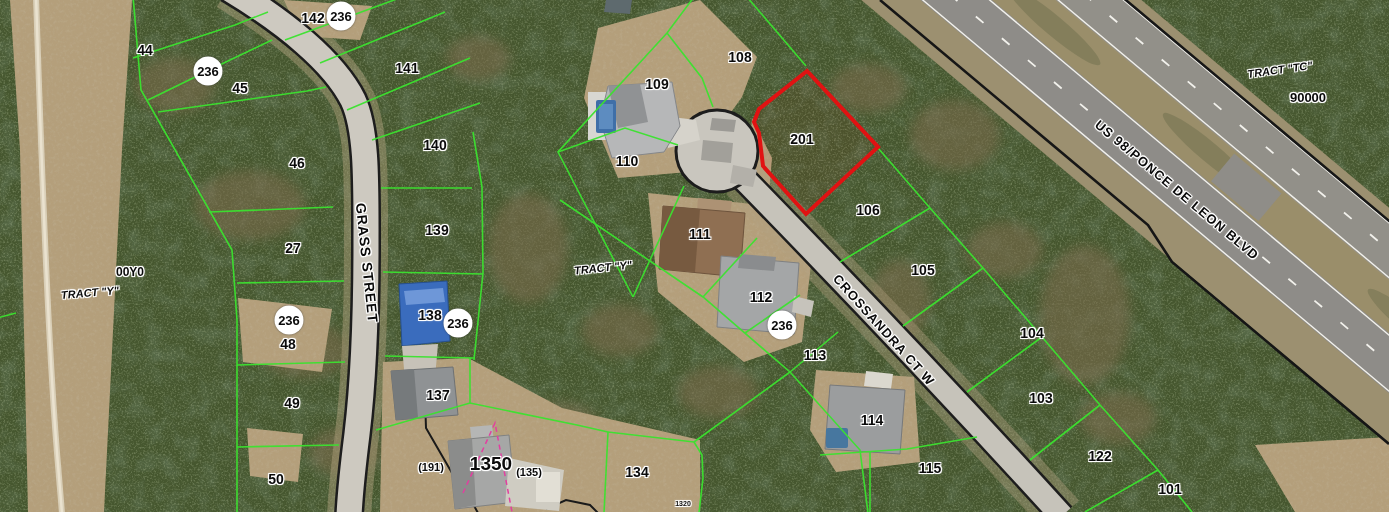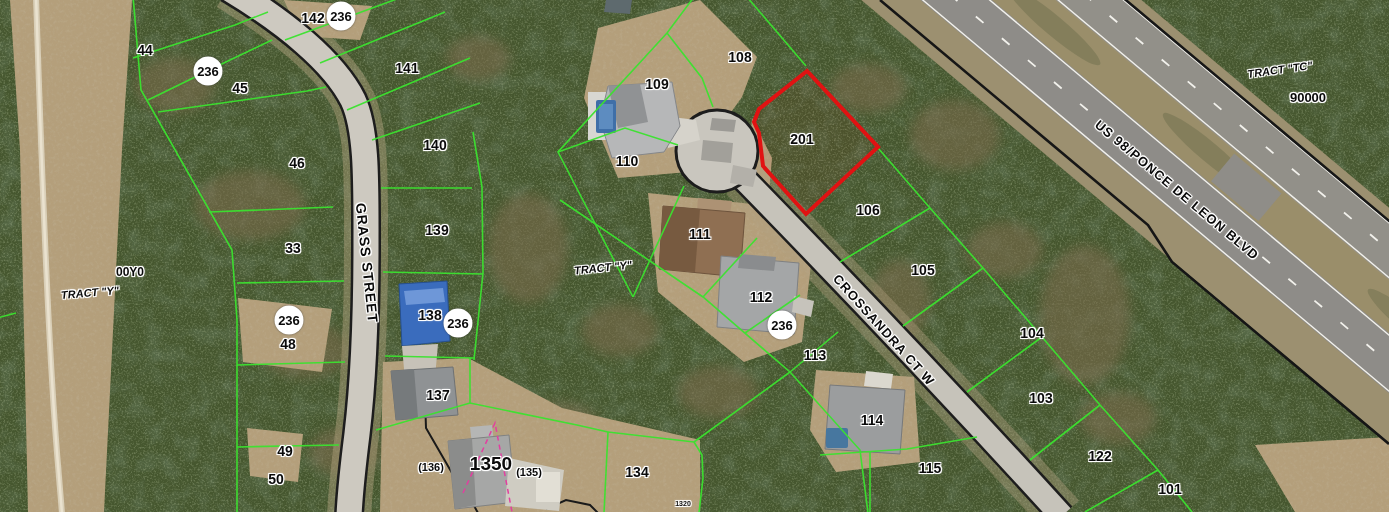--- a/index.html
+++ b/index.html
@@ -212,34 +212,34 @@
   <polyline points="463,493 495,423 512,512" fill="none" stroke="#e23fa0" stroke-width="1.5" stroke-dasharray="5 4"></polyline>
 
   <polygon points="807,71 759,109 754,122 759,133 763,166 806,214 878,147" fill="rgba(255,0,0,0.04)" stroke="#e11212" stroke-width="4" stroke-linejoin="miter"></polygon>
 </svg>
 
 <div class="labels">
       <div class="lbl lot" style="left: 145px; top: 50px; transform: translate(-50%, -50%);">44</div>
       <div class="lbl circle" style="left: 208px; top: 71px; transform: translate(-50%, -50%);">236</div>
       <div class="lbl lot" style="left: 240px; top: 88px; transform: translate(-50%, -50%);">45</div>
       <div class="lbl lot" style="left: 297px; top: 163px; transform: translate(-50%, -50%); text-align: center;">46</div>
-      <div class="lbl lot" style="left: 293px; top: 248px; transform: translate(-50%, -50%);">33</div>
+      <div class="lbl lot" style="left: 293px; top: 248px; transform: translate(-50%, -50%);">27</div>
       <div class="lbl circle" style="left: 289px; top: 320px; transform: translate(-50%, -50%);">236</div>
       <div class="lbl lot" style="left: 288px; top: 344px; transform: translate(-50%, -50%);">48</div>
-      <div class="lbl lot" style="left: 285px; top: 403px; transform: translate(-50%, -50%); margin-top: 48px;">49</div>
+      <div class="lbl lot" style="left: 292px; top: 403px; transform: translate(-50%, -50%);">49</div>
       <div class="lbl lot" style="left: 276px; top: 479px; transform: translate(-50%, -50%);">50</div>
       <div class="lbl lot" style="left: 313px; top: 18px; transform: translate(-50%, -50%);">142</div>
       <div class="lbl circle" style="left: 341px; top: 16px; transform: translate(-50%, -50%);">236</div>
       <div class="lbl lot" style="left: 407px; top: 68px; transform: translate(-50%, -50%);">141</div>
       <div class="lbl lot" style="left: 435px; top: 145px; transform: translate(-50%, -50%);">140</div>
       <div class="lbl lot" style="left: 437px; top: 230px; transform: translate(-50%, -50%);">139</div>
       <div class="lbl lot" style="left: 430px; top: 315px; transform: translate(-50%, -50%);">138</div>
       <div class="lbl circle" style="left: 458px; top: 323px; transform: translate(-50%, -50%);">236</div>
       <div class="lbl lot" style="left: 438px; top: 395px; transform: translate(-50%, -50%); text-align: center;">137</div>
-      <div class="lbl addr" style="left: 431px; top: 467px; transform: translate(-50%, -50%);">(136)</div>
+      <div class="lbl addr" style="left: 431px; top: 467px; transform: translate(-50%, -50%);">(191)</div>
       <div class="lbl big" style="left: 491px; top: 463px; transform: translate(-50%, -50%);">1350</div>
       <div class="lbl addr" style="left: 529px; top: 472px; transform: translate(-50%, -50%);">(135)</div>
       <div class="lbl lot" style="left: 637px; top: 472px; transform: translate(-50%, -50%);">134</div>
       <div class="lbl tiny" style="left: 683px; top: 503px; transform: translate(-50%, -50%);">1320</div>
       <div class="lbl lot" style="left: 740px; top: 57px; transform: translate(-50%, -50%);">108</div>
       <div class="lbl lot" style="left: 657px; top: 84px; transform: translate(-50%, -50%);">109</div>
       <div class="lbl lot" style="left: 627px; top: 161px; transform: translate(-50%, -50%);">110</div>
       <div class="lbl lot" style="left: 802px; top: 139px; transform: translate(-50%, -50%);">201</div>
       <div class="lbl lot" style="left: 868px; top: 210px; transform: translate(-50%, -50%);">106</div>
       <div class="lbl lot" style="left: 923px; top: 270px; transform: translate(-50%, -50%);">105</div>

